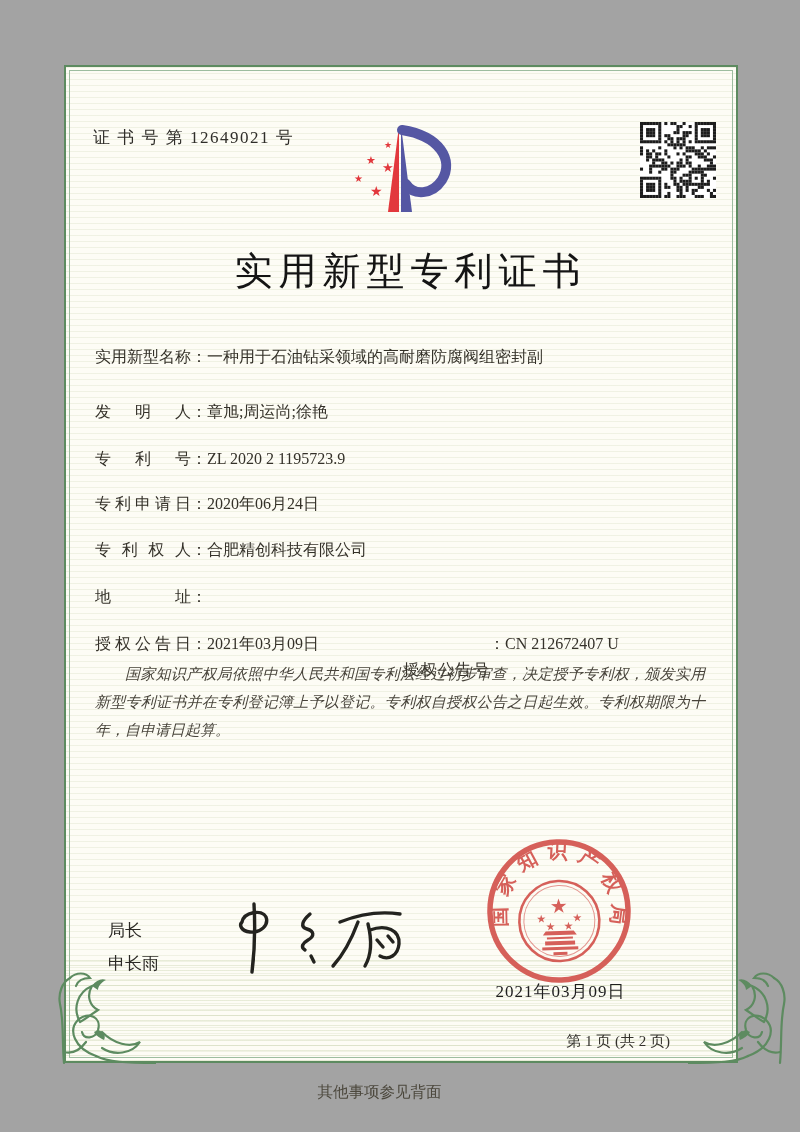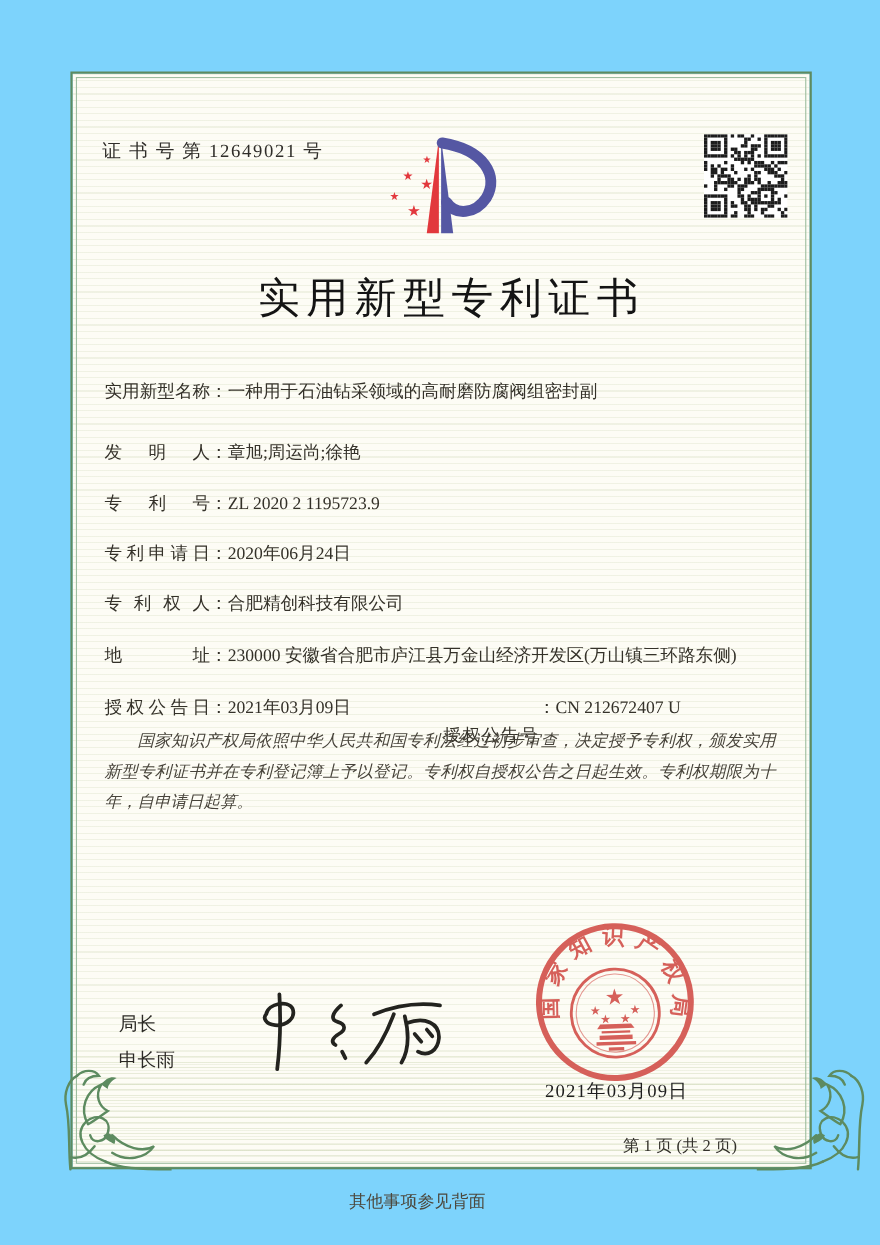--- a/index.html
+++ b/index.html
@@ -7,21 +7,21 @@
     --border-green-light:#9dbd9f;
     --seal-red:#d2504a;
     --logo-red:#e2383d;
     --logo-blue:#5557a3;
     --text-dark:#262420;
     --body-text:#47433a;
     --bg-tint:#fdfcf5;
   }
   html,body{margin:0;padding:0;background:#ffffff;}
   .page{
-    position:relative;width:800px;height:1132px;background:#7dd3fc;
+    position:relative;width:800px;height:1132px;background:#a3a3a3;
     font-family:"Liberation Serif","DejaVu Serif",serif;color:var(--text-dark);
     overflow:hidden;
   }
   
   .guilloche{
     position:absolute;left:66px;top:67px;width:670px;height:994px;
     background:
       repeating-linear-gradient(to bottom, rgba(186,199,156,.20) 0 1px, rgba(0,0,0,0) 1px 6px),
       var(--bg-tint);
   }
@@ -456,21 +456,20 @@
     <span class="field-value">2020年06月24日</span>
   </div>
   <div class="field-row" style="top:538px">
     <span class="field-label">专利权人</span>
     <span class="field-colon">：</span>
     <span class="field-value">合肥精创科技有限公司</span>
   </div>
   <div class="field-row" style="top:585px">
     <span class="field-label">地址</span>
     <span class="field-colon">：</span>
-    <span class="field-value">230000 安徽省合肥市庐江县万金山经济开发区(万山镇三环路东侧)</span>
   </div>
   <div class="field-row" style="top:632px">
     <span class="field-label">授权公告日</span>
     <span class="field-colon">：</span>
     <span class="field-value">2021年03月09日</span>
     <span class="pair2">
       <span class="field-label">授权公告号</span>
       <span class="field-colon">：</span>
       <span class="field-value">CN 212672407 U</span>
     </span>

